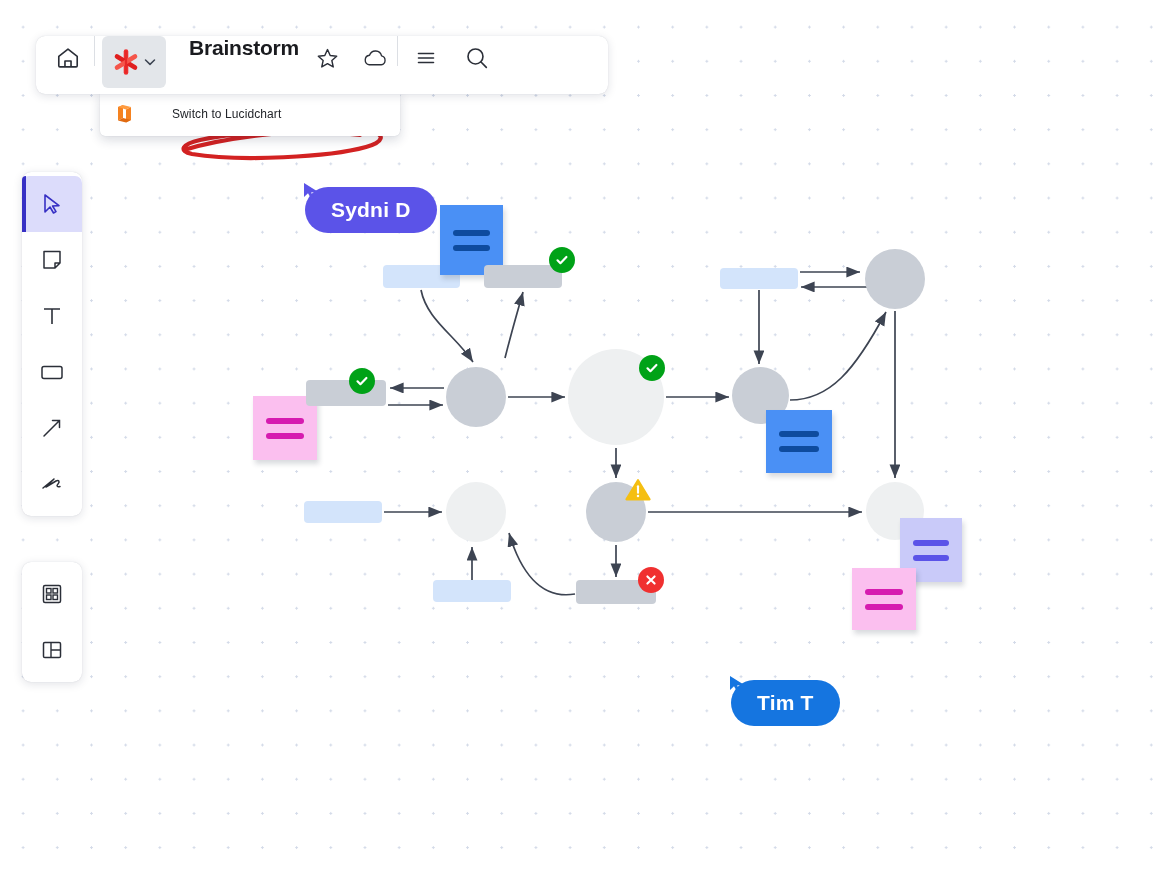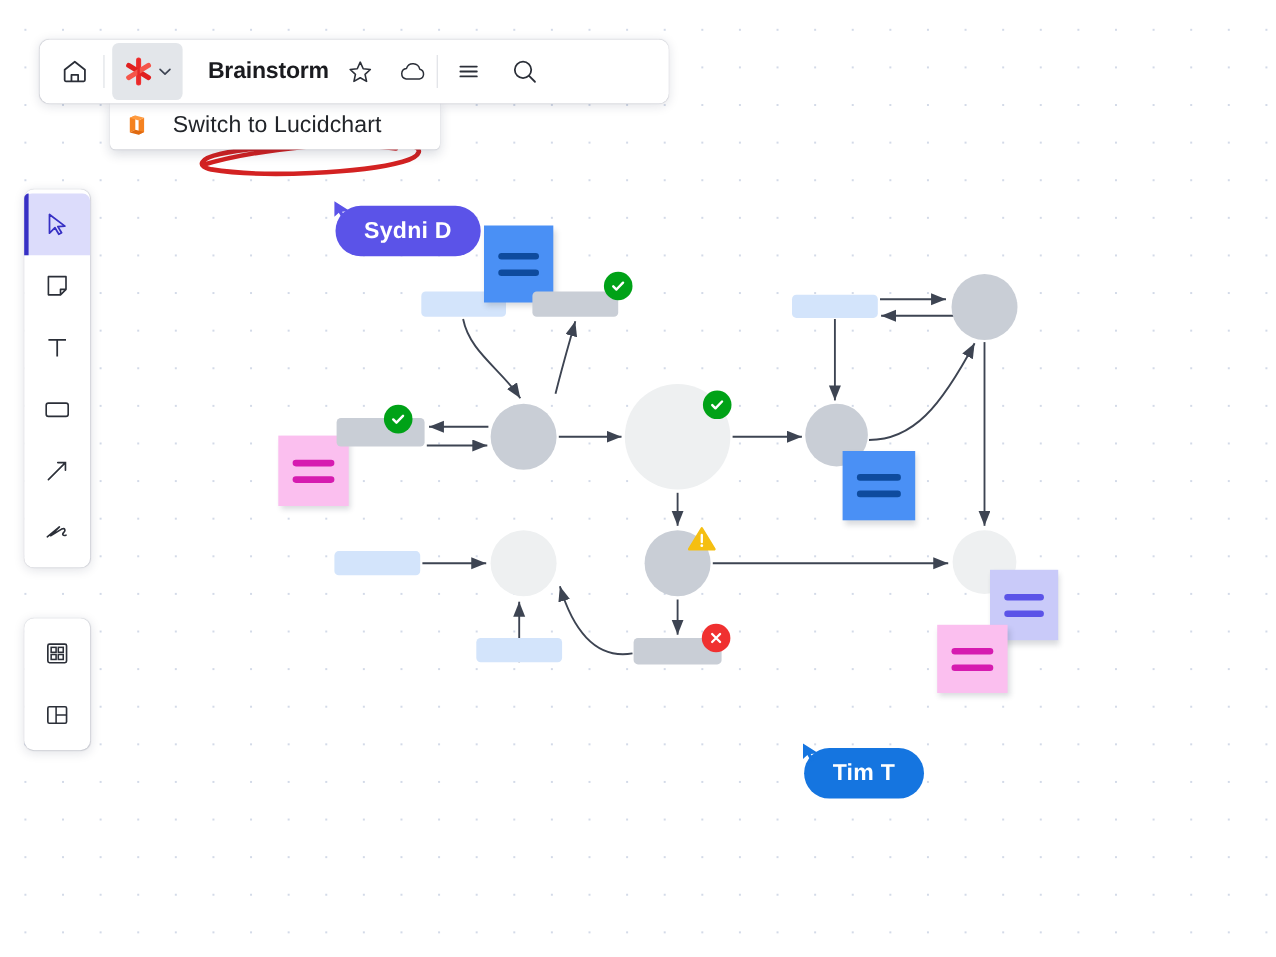--- a/index.html
+++ b/index.html
@@ -11,21 +11,21 @@
     background-position:6px 10px;
     font-family:"Liberation Sans", sans-serif;
     -webkit-font-smoothing:antialiased;
   }
 
   
   .toolbar{
     position:absolute;left:36px;top:36px;width:572px;height:58px;
     background:#fff;border-radius:9px;
     box-shadow:0 2px 10px rgba(20,30,60,.13), 0 0 1px rgba(20,30,60,.18);
-    display:flex;align-items:center;z-index:40;
+    display:flex;z-index:40;
   }
   .tb-btn{display:flex;align-items:center;justify-content:center;height:44px;cursor:pointer;}
   .home-btn{width:48px;margin-left:8px;}
   .tb-div{width:1px;height:30px;background:#dcdfe4;margin:0 2px;}
   .logo-btn{
     display:flex;align-items:center;gap:4px;height:52px;padding:0 9px 0 11px;
     background:#e3e6ea;border-radius:6px;margin-left:5px;cursor:pointer;
   }
   .doc-title{
     font-size:21px;font-weight:bold;color:#1a1b1f;margin-left:23px;letter-spacing:-.2px;
@@ -37,21 +37,21 @@
   .search-btn{width:42px;margin-left:10px;}
 
   
   .dropdown{
     position:absolute;left:100px;top:92px;width:300px;height:44px;
     background:#fff;border-radius:0 0 5px 5px;
     box-shadow:0 4px 11px rgba(20,30,60,.16), 0 0 1px rgba(20,30,60,.2);
     display:flex;align-items:center;z-index:39;
   }
   .dd-icon{width:22px;height:24px;margin-left:13px;display:flex;align-items:center;justify-content:center;}
-  .dd-label{font-size:21px;color:#22252a;margin-left:22px;letter-spacing:.1px;}
+  .dd-label{font-size:12px;color:#22252a;margin-left:37px;letter-spacing:.1px;}
 
   
   .palette{
     position:absolute;left:22px;top:172px;width:60px;
     background:#fff;border-radius:9px;
     box-shadow:0 2px 10px rgba(20,30,60,.13), 0 0 1px rgba(20,30,60,.18);
     z-index:30;padding:4px 0;
   }
   .tool{height:56px;display:flex;align-items:center;justify-content:center;position:relative;cursor:pointer;}
   .tool.first{border-radius:7px 7px 0 0;}

